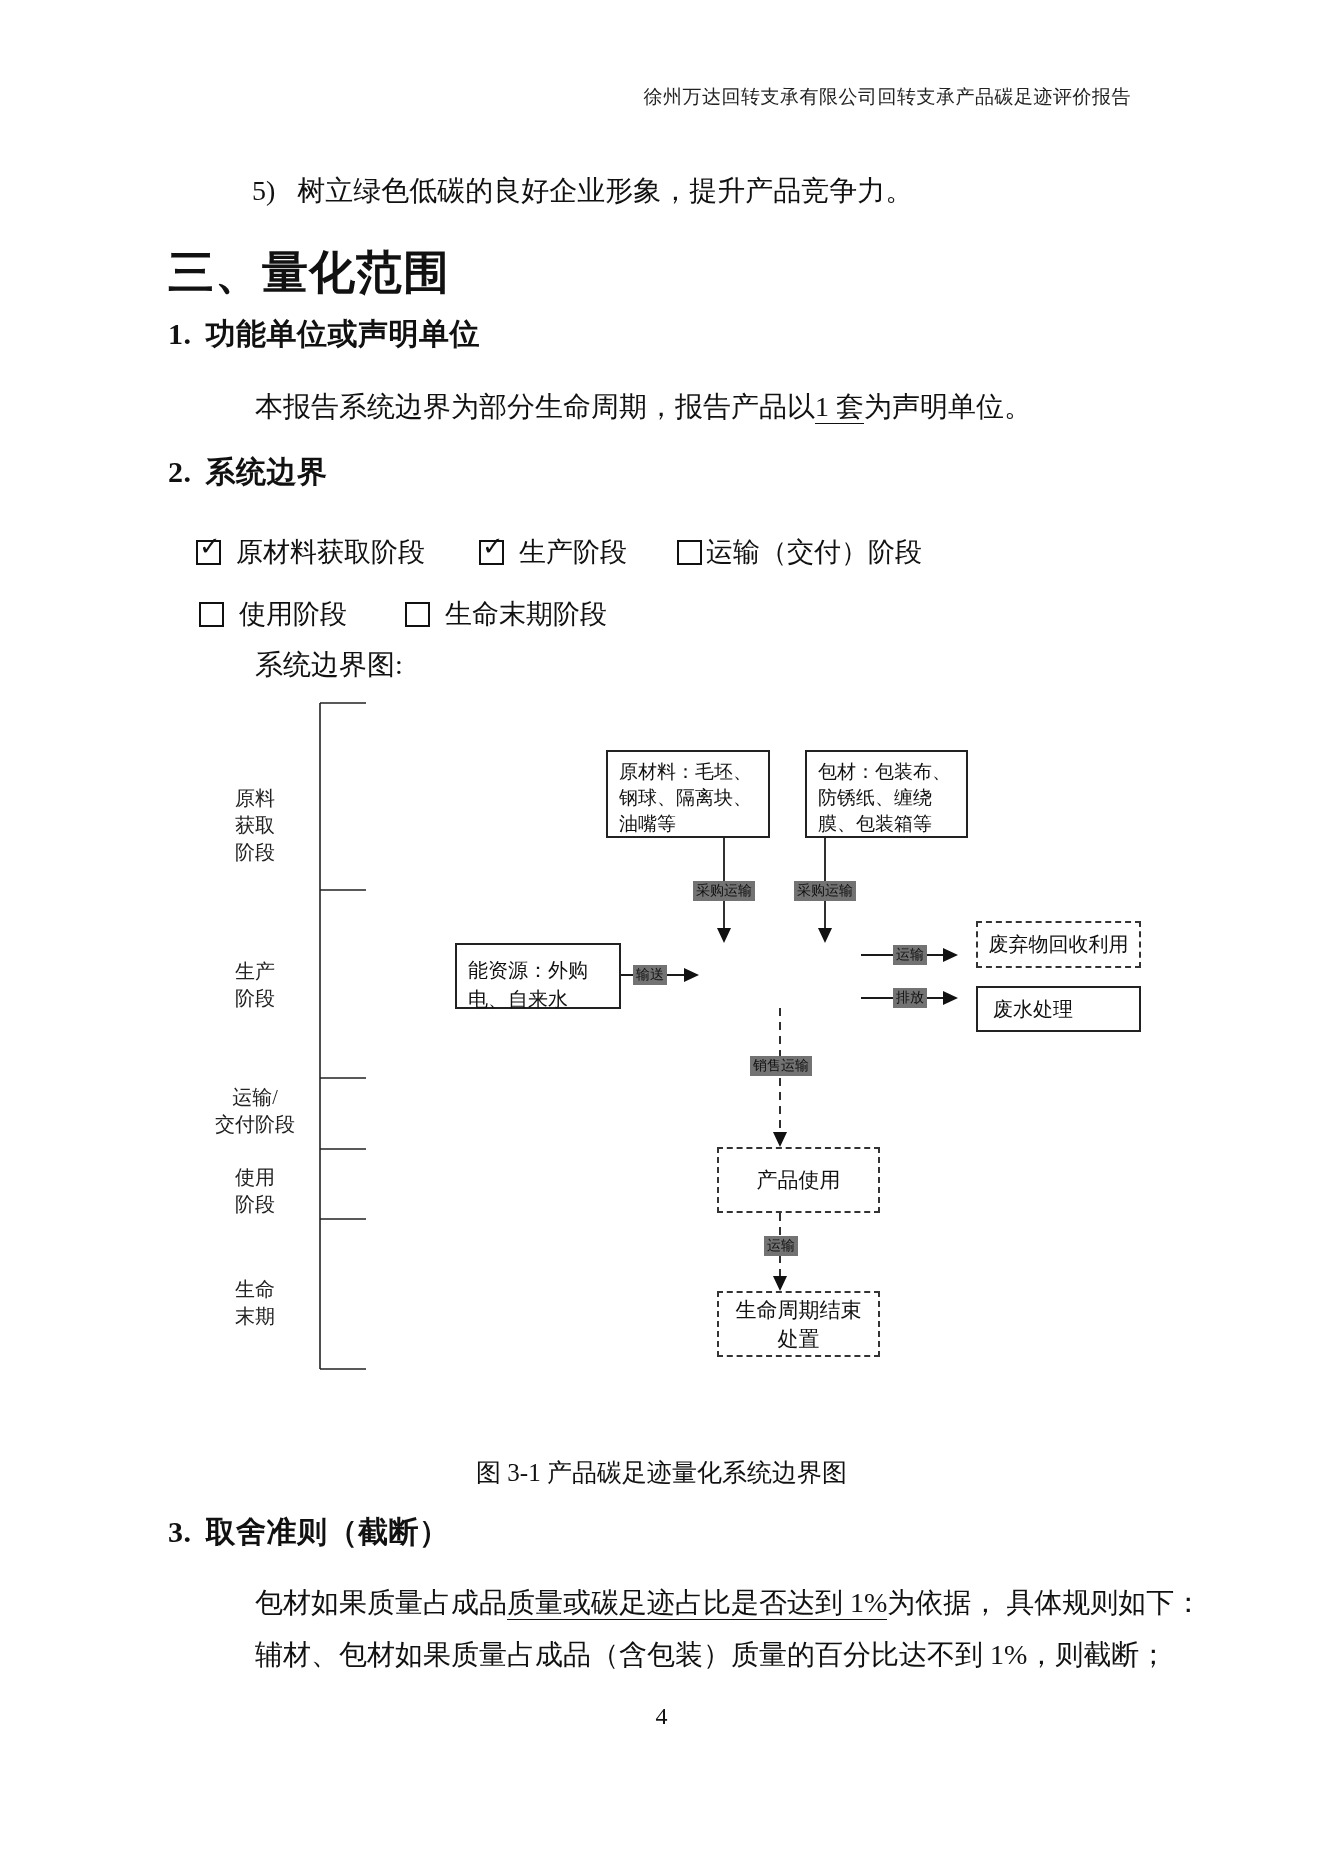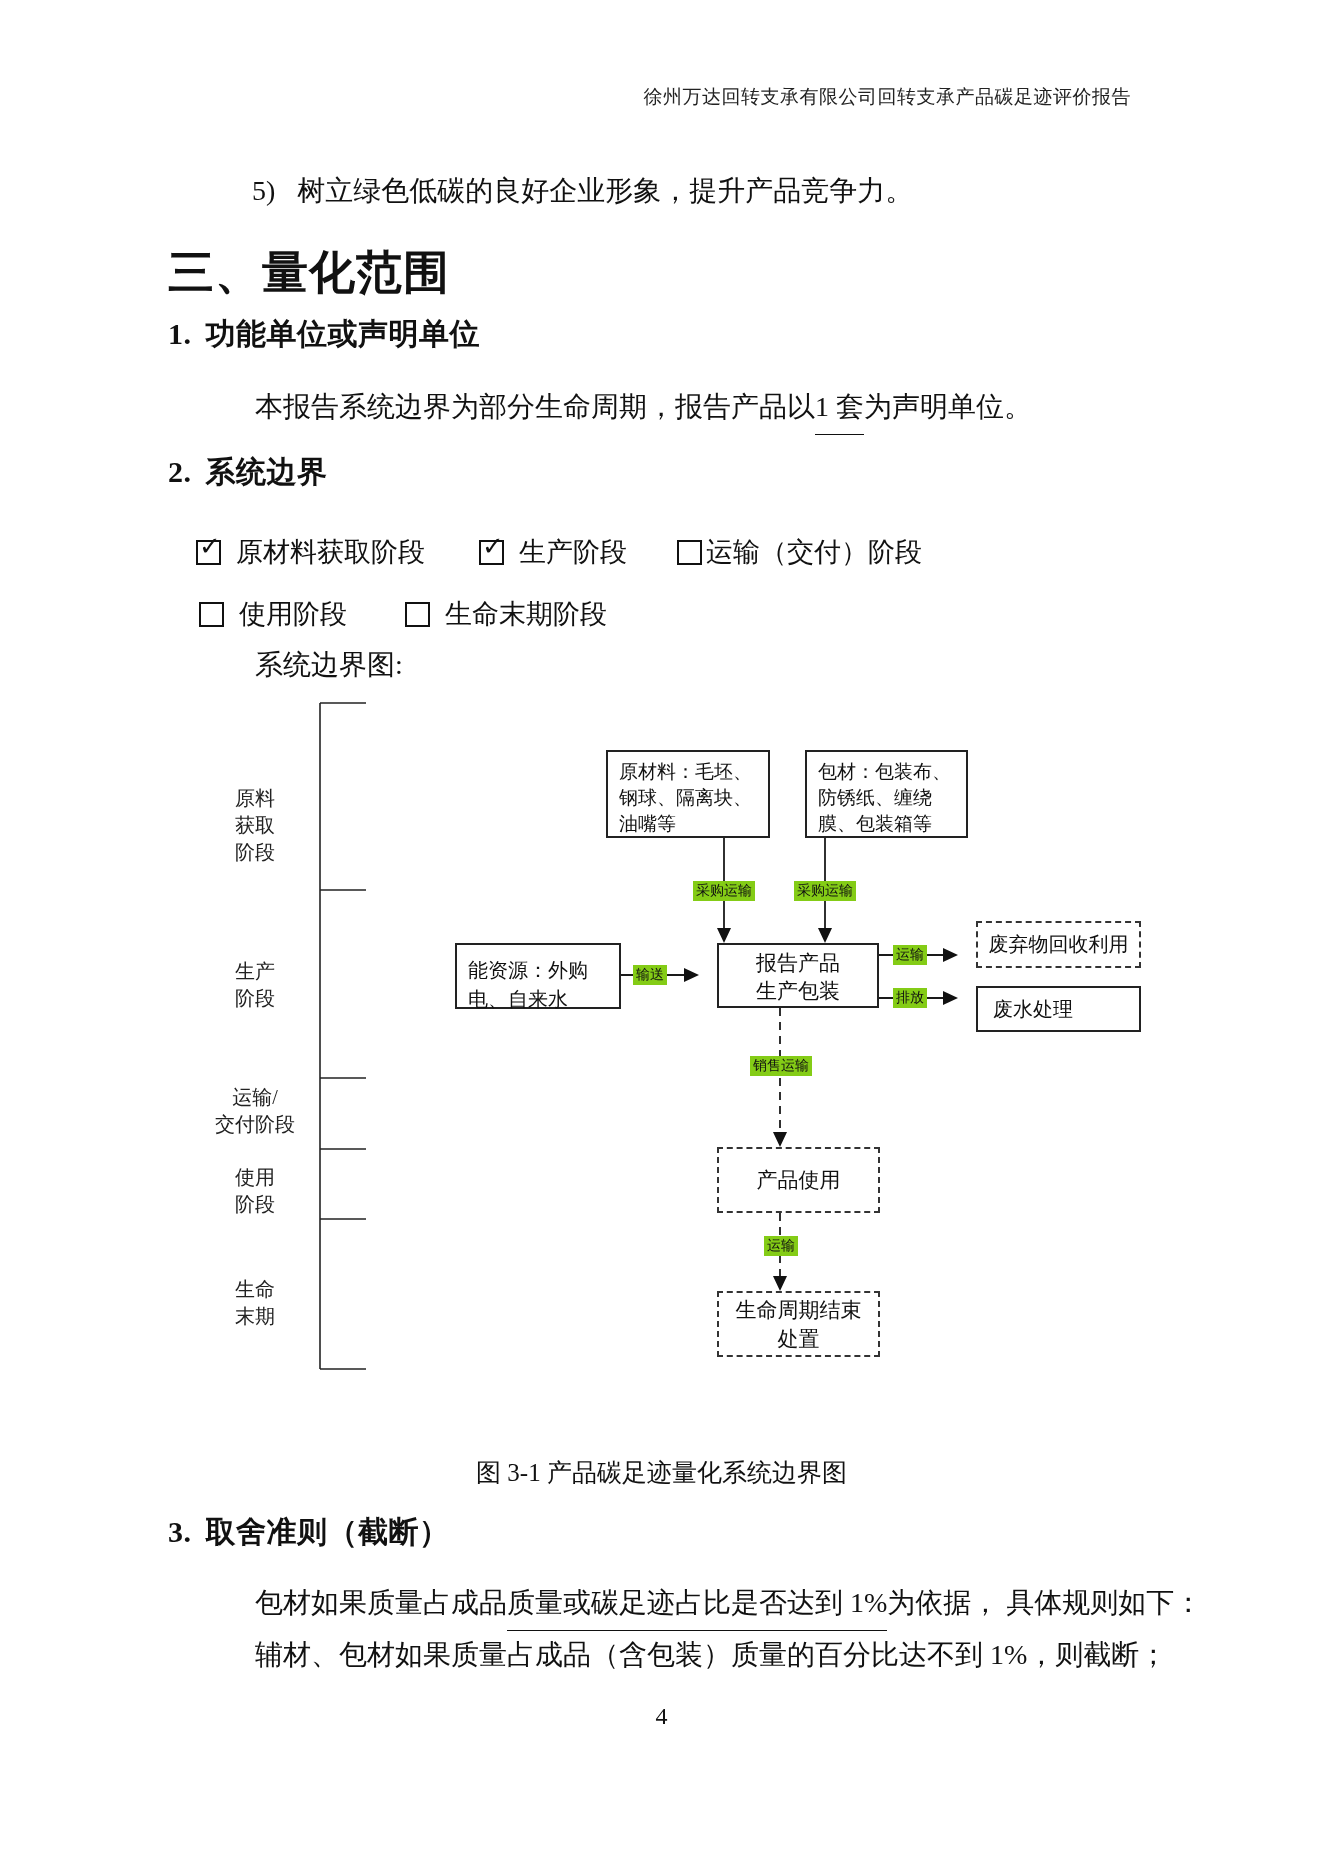--- a/index.html
+++ b/index.html
@@ -21,21 +21,21 @@
     font-family:"Liberation Sans","DejaVu Sans",sans-serif;letter-spacing:1px;}
   .h2{font-size:30px;font-weight:bold;
     font-family:"Liberation Sans","DejaVu Sans",sans-serif;letter-spacing:0.5px;}
   .h2 .hnum{font-family:"Liberation Serif","DejaVu Serif",serif;margin-right:14px;}
   .s1-title{top:314px;left:168px;}
   .s2-title{top:452px;left:168px;}
   .s3-title{top:1512px;left:168px;}
   
   .para{font-size:28px;line-height:34px;}
   .s1-para{top:390px;left:255px;}
-  .uline{border-bottom:1.5px solid #111;padding-bottom:12px;}
+  .uline{border-bottom:1.5px solid #111;padding-bottom:1px;}
   
   .cb-row{display:flex;align-items:center;font-size:27px;}
   .cb-row1{top:534px;left:196px;}
   .cb-row2{top:596px;left:199px;}
   .cb-item{display:flex;align-items:center;}
   .cb-box{width:21px;height:21px;border:2.5px solid #111;display:inline-block;
     position:relative;background:#fff;flex:0 0 auto;}
   .cb-box .check{position:absolute;left:1px;top:-9px;font-size:26px;font-weight:bold;
     font-family:"DejaVu Sans",sans-serif;color:#111;line-height:26px;}
   .cb-gap{width:15px;flex:0 0 auto;}
@@ -58,21 +58,21 @@
   .box-recycle{left:958px;top:231px;width:165px;height:47px;font-size:20px;line-height:43px;text-align:center;}
   .box-wastewater{left:958px;top:296px;width:165px;height:46px;font-size:20px;line-height:42px;padding-left:15px;}
   .box-use{left:699px;top:457px;width:163px;height:66px;font-size:21px;line-height:62px;text-align:center;}
   .box-eol{left:699px;top:601px;width:163px;height:66px;font-size:21px;line-height:29px;text-align:center;padding-top:3px;}
   .stage{position:absolute;width:120px;left:195px;text-align:center;font-size:20px;line-height:27px;color:#222;}
   .stage-1{top:69px;margin-top:26px;}
   .stage-2{top:268px;}
   .stage-3{top:394px;}
   .stage-4{top:474px;}
   .stage-5{top:586px;}
-  .flow-label{position:absolute;font-size:14px;color:#111;background:#84cc16;
+  .flow-label{position:absolute;font-size:14px;color:#111;background:#737373;
     padding:1px 3px;white-space:nowrap;transform:translate(-50%,-50%);}
   .fl-p1{left:724px;top:201px;}
   .fl-p2{left:825px;top:201px;}
   .fl-convey{left:650px;top:285px;}
   .fl-trans1{left:910px;top:265px;}
   .fl-discharge{left:910px;top:308px;}
   .fl-sales{left:781px;top:376px;}
   .fl-trans2{left:781px;top:556px;}
   
   .fig-caption{top:1456px;left:0;width:1323px;text-align:center;font-size:25px;}
@@ -208,24 +208,20 @@
     </div>
     <div class="dg-box box-pack">
       <div class="ln">包材：包装布、</div>
       <div class="ln">防锈纸、缠绕</div>
       <div class="ln">膜、包装箱等</div>
     </div>
     <div class="dg-box box-energy">
       <div class="ln">能资源：外购</div>
       <div class="ln">电、自来水</div>
     </div>
-    <div class="dg-box box-product">
-      <div class="ln">报告产品</div>
-      <div class="ln">生产包装</div>
-    </div>
     <div class="dg-box dashed box-recycle">废弃物回收利用</div>
     <div class="dg-box box-wastewater">废水处理</div>
     <div class="dg-box dashed box-use">产品使用</div>
     <div class="dg-box dashed box-eol">
       <div class="ln">生命周期结束</div>
       <div class="ln">处置</div>
     </div>
 
     <div class="flow-label fl-p1">采购运输</div>
     <div class="flow-label fl-p2">采购运输</div>

